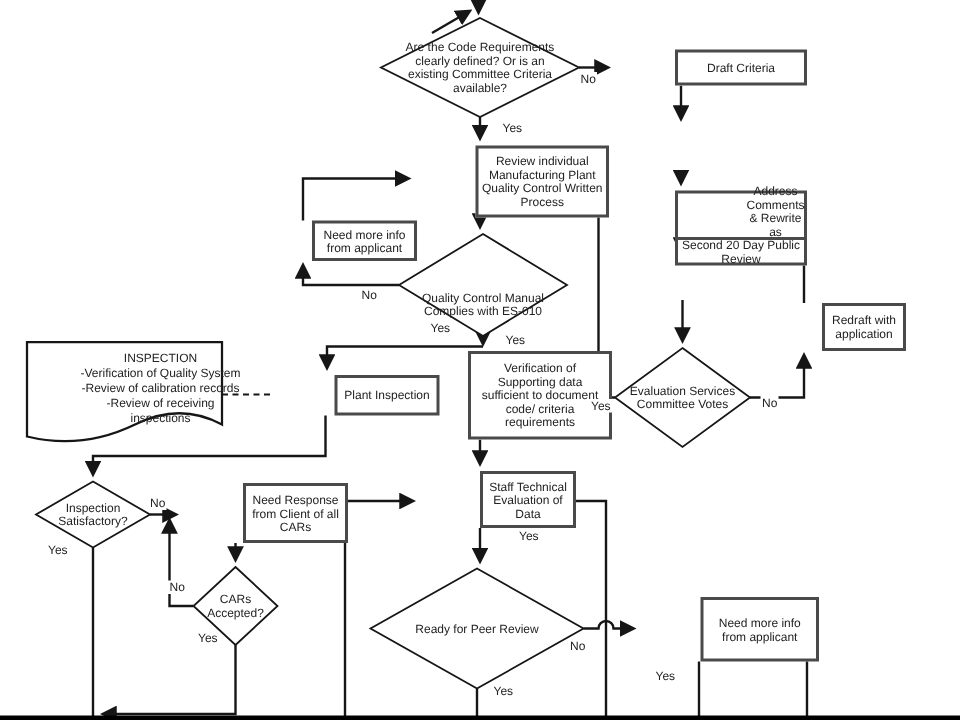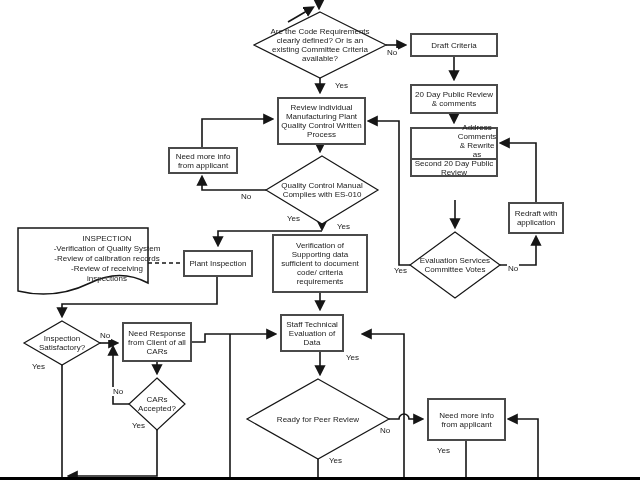--- a/index.html
+++ b/index.html
@@ -1,21 +1,21 @@
 <!DOCTYPE html>
 <html><head>
 <meta charset="utf-8">
 <style>
   html,body{margin:0;padding:0;background:#888;}
   #stage{position:relative;width:640px;height:480px;background:#ffffff;overflow:hidden;
          font-family:"Liberation Sans",sans-serif;color:#222;}
   #wires{position:absolute;left:0;top:0;width:640px;height:480px;}
   .node{position:absolute;box-sizing:border-box;display:flex;align-items:center;justify-content:center;
         text-align:center;font-size:8px;line-height:9px;color:#222;}
-  .rect{border:2px solid #4a4a4a;background:#fff;padding:1px 2px;}
+  .rect{border:2px solid #4a4a4a;background:#fff;padding:1px 2px;margin-left:40px;}
   .dtext{background:transparent;}
   .doc-text{position:absolute;box-sizing:border-box;text-align:center;font-size:8px;line-height:10px;
             white-space:pre-line;color:#222;}
   .elabel{position:absolute;font-size:8px;line-height:9px;color:#222;background:#fff;padding:0 1px;}
   #bottom-bar{position:absolute;left:0;top:477px;width:640px;height:3px;background:#000;}
 </style>
 </head>
 <body>
 
 <div id="stage">
@@ -64,34 +64,33 @@
     <polygon points="322,156 378,190 322,224 266,190" fill="#fff" stroke-width="1.2"></polygon>
     <polygon points="455,232 500,265 455,298 410,265" fill="#fff" stroke-width="1.2"></polygon>
     <polygon points="62,321 100,343 62,365 24,343" fill="#fff" stroke-width="1.2"></polygon>
     <polygon points="157,378 185,404 157,430 129,404" fill="#fff" stroke-width="1.2"></polygon>
     <polygon points="318,379 389,419 318,459 247,419" fill="#fff" stroke-width="1.2"></polygon>
 
     <path fill="#fff" stroke-width="1.5" d="M18,228 L148,228 L148,283 Q120,268 90,283 Q55,300 18,291 Z"></path>
   </svg>
 
   <div class="node rect" style="left:410px;top:33px;width:88px;height:24px;">Draft Criteria</div>
-  <div class="node rect" style="left:410px;top:84px;width:88px;height:30px;">20 Day Public Review &amp; comments</div>
   <div class="node rect" style="left:410px;top:127px;width:88px;height:36px;padding-left:48px;">Address Comments &amp; Rewrite as Needed</div>
   <div class="node rect" style="left:410px;top:158px;width:88px;height:19px;">Second 20 Day Public Review</div>
   <div class="node rect" style="left:508px;top:202px;width:56px;height:32px;">Redraft with application</div>
   <div class="node rect" style="left:277px;top:97px;width:89px;height:48px;">Review individual Manufacturing Plant Quality Control Written Process</div>
   <div class="node rect" style="left:168px;top:147px;width:70px;height:27px;">Need more info from applicant</div>
   <div class="node rect" style="left:183px;top:250px;width:70px;height:27px;">Plant Inspection</div>
   <div class="node rect" style="left:272px;top:234px;width:96px;height:59px;">Verification of Supporting data sufficient to document code/ criteria requirements</div>
   <div class="node rect" style="left:122px;top:322px;width:70px;height:40px;">Need Response from Client of all CARs</div>
   <div class="node rect" style="left:280px;top:314px;width:64px;height:38px;">Staff Technical Evaluation of Data</div>
   <div class="node rect" style="left:427px;top:398px;width:79px;height:43px;">Need more info from applicant</div>
 
   <div class="node dtext" style="left:263px;top:19px;width:114px;height:52px;">Are the Code Requirements clearly defined? Or is an existing Committee Criteria available?</div>
-  <div class="node dtext" style="left:276px;top:168px;width:92px;height:44px;text-align:center;">Quality Control Manual Complies with ES-010</div>
+  <div class="node dtext" style="left:276px;top:181px;width:92px;height:44px;text-align:center;">Quality Control Manual Complies with ES-010</div>
   <div class="node dtext" style="left:416px;top:240px;width:78px;height:50px;">Evaluation Services Committee Votes</div>
   <div class="node dtext" style="left:29px;top:330px;width:66px;height:26px;">Inspection Satisfactory?</div>
   <div class="node dtext" style="left:128px;top:392px;width:58px;height:24px;">CARs Accepted?</div>
   <div class="node dtext" style="left:258px;top:412px;width:120px;height:14px;">Ready for Peer Review</div>
 
   <div class="doc-text" style="left:10px;top:234px;width:126px;margin-left:34px;">INSPECTION
 -Verification of Quality System
 -Review of calibration records
 -Review of receiving
 inspections</div>

